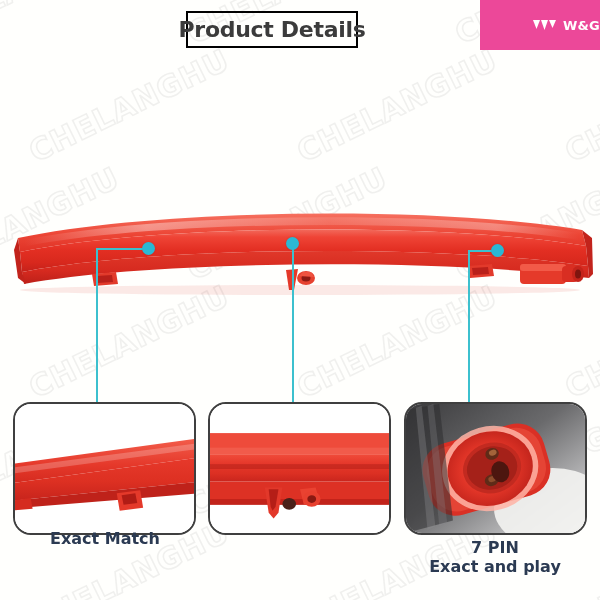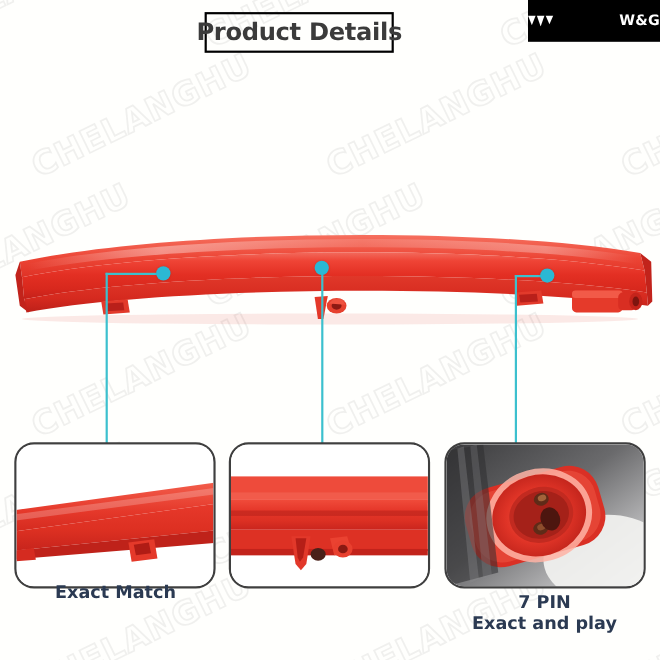--- a/index.html
+++ b/index.html
@@ -73,25 +73,25 @@
     color: #3b3b3b;
     letter-spacing: -0.3px;
     white-space: nowrap;
   }
 
   .brand-badge {
     position: absolute;
     right: 0;
     top: 0;
     width: 120px;
-    height: 38px;
-    background: #000000;
+    height: 50px;
+    background: #ec4899;
     display: flex;
     align-items: center;
-    justify-content: space-between;
+    justify-content: flex-end;
     gap: 6px;
     z-index: 30;
   }
   .brand-mark {
     display: flex;
     align-items: flex-start;
     gap: 1px;
     height: 10px;
   }
   .brand-text {

